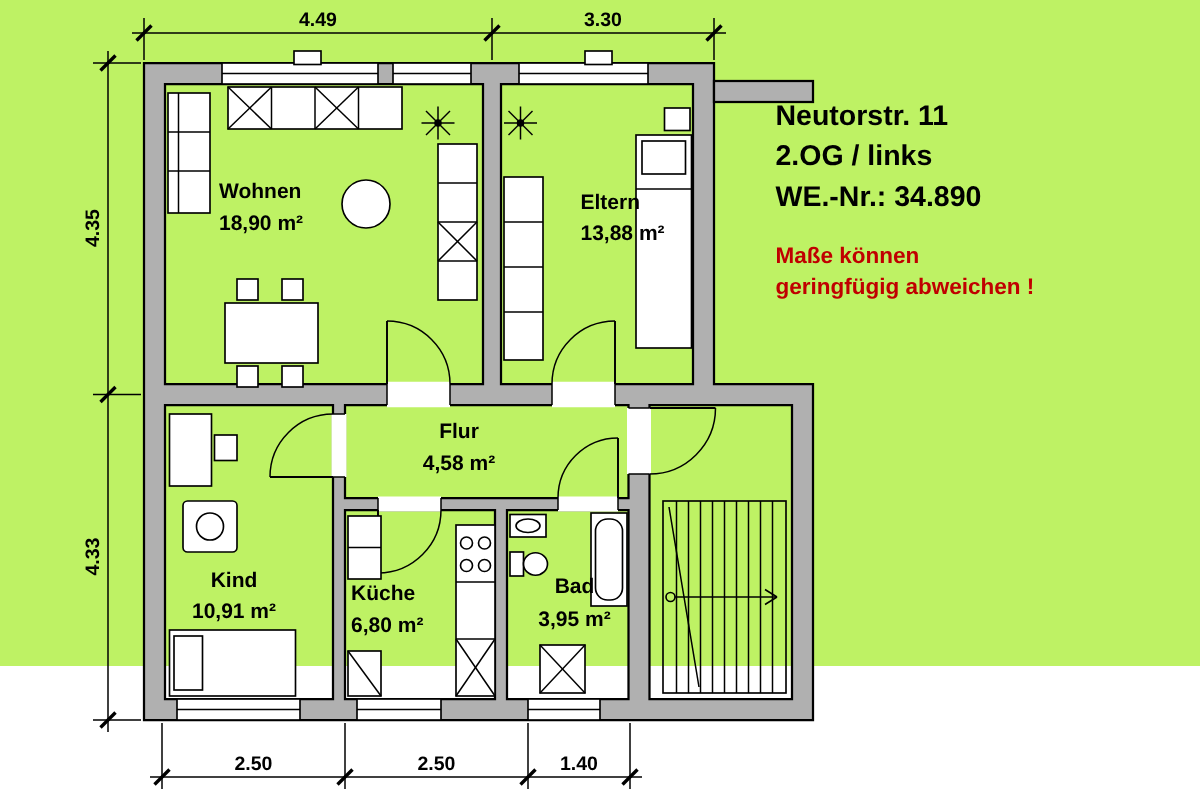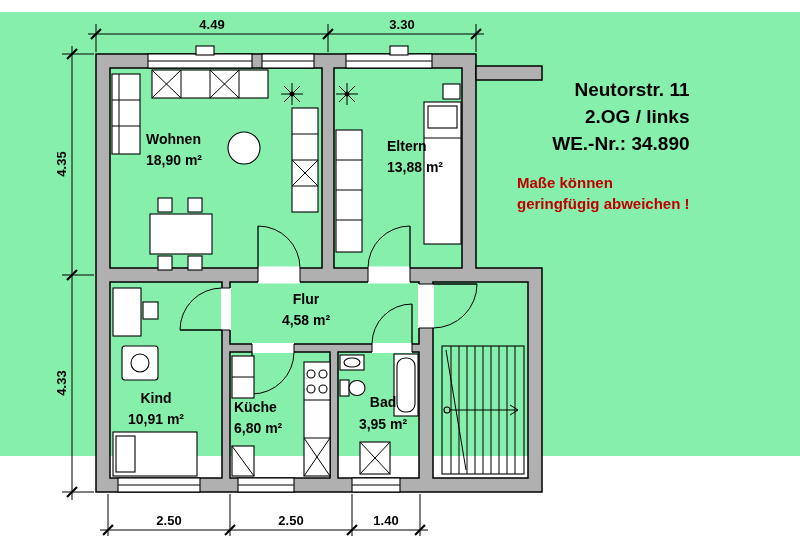--- a/index.html
+++ b/index.html
@@ -1,37 +1,37 @@
 <!DOCTYPE html>
 <html style="--wall-fill: #b0b0b0; --line: #000000; --disclaimer-red: #c00000;"><head>
 <meta charset="utf-8">
 <style>
   * { margin:0; padding:0; box-sizing:border-box; }
   html,body { width:800px; height:536px; background:#fff; overflow:hidden;
               font-family:"Liberation Sans", sans-serif; position:relative; }
-  .canvas { position:absolute; left:0; top:12px; width:800px; height:444px; background:#86efac; }
+  .canvas { position:absolute; left:0; top:0; width:800px; height:444px; background:#bef264; }
   svg.plan { position:absolute; left:0; top:0; }
 
   
   .wall   { fill:var(--wall-fill,#b0b0b0); stroke:var(--line,#000); stroke-width:1.5; }
   .win    { fill:#fff; stroke:var(--line,#000); stroke-width:1.1; }
   .opening{ fill:#fff; stroke:none; }
   .thin   { stroke:var(--line,#000); stroke-width:1; fill:none; }
   .door   { stroke:var(--line,#000); stroke-width:1.3; fill:none; }
   .arc    { stroke:var(--line,#000); stroke-width:1; fill:none; }
   .furn   { fill:#fff; stroke:var(--line,#000); stroke-width:1.1; }
   .furnn  { fill:none; stroke:var(--line,#000); stroke-width:1.1; }
   .dim    { stroke:var(--line,#000); stroke-width:1; }
   .tick   { stroke:var(--line,#000); stroke-width:2.2; }
   text.room   { font:700 14px "Liberation Sans", sans-serif; fill:var(--line,#000); }
   text.dimtxt { font:700 13px "Liberation Sans", sans-serif; fill:var(--line,#000); }
 
   
   .info-block { position:absolute; left:517px; top:64px; }
-  .info-line  { font:700 19px/27px "Liberation Sans", sans-serif; color:#000; white-space:nowrap;text-align:right; }
+  .info-line  { font:700 19px/27px "Liberation Sans", sans-serif; color:#000; white-space:nowrap; }
   .disclaimer { margin-top:15px; }
   .disclaimer-line { font:700 15px/21px "Liberation Sans", sans-serif;
                      color:var(--disclaimer-red,#c00000); white-space:nowrap; }
 </style>
 </head>
 <body>
 
 <div class="canvas">
 
   <svg class="plan" width="800" height="536" viewBox="0 0 800 536">

